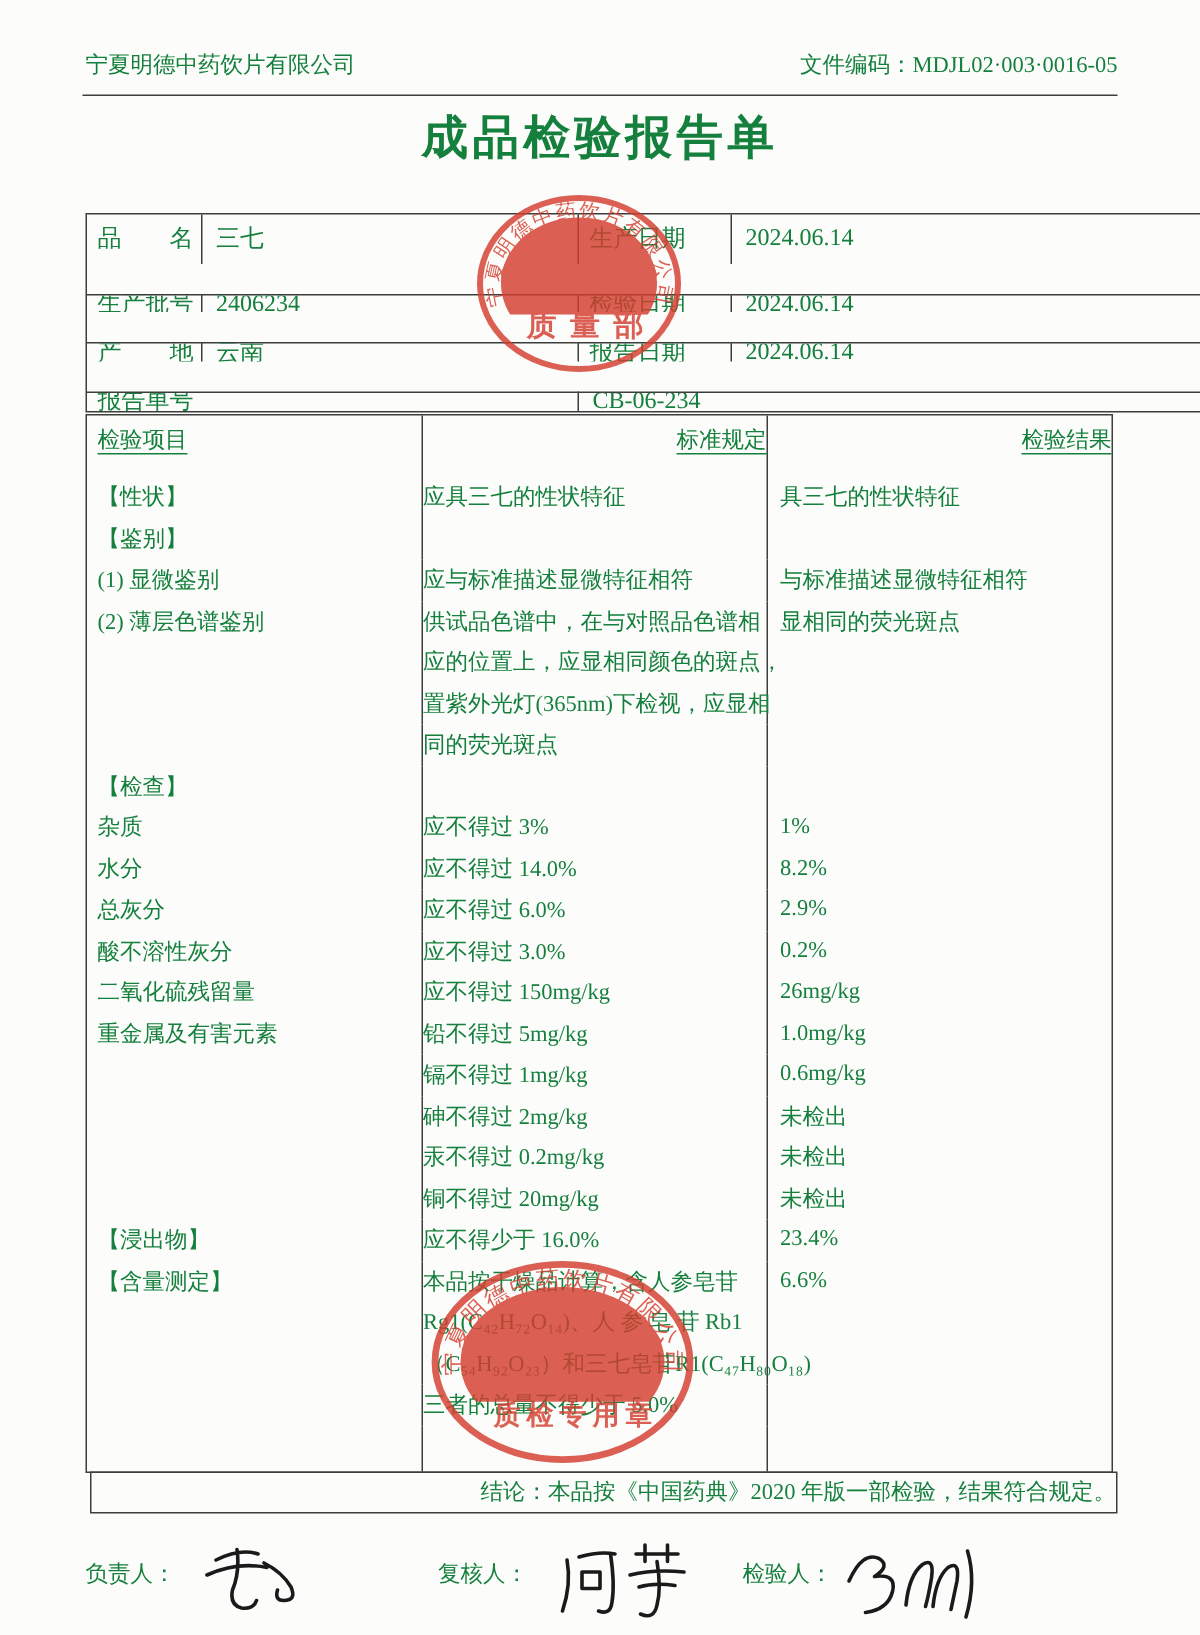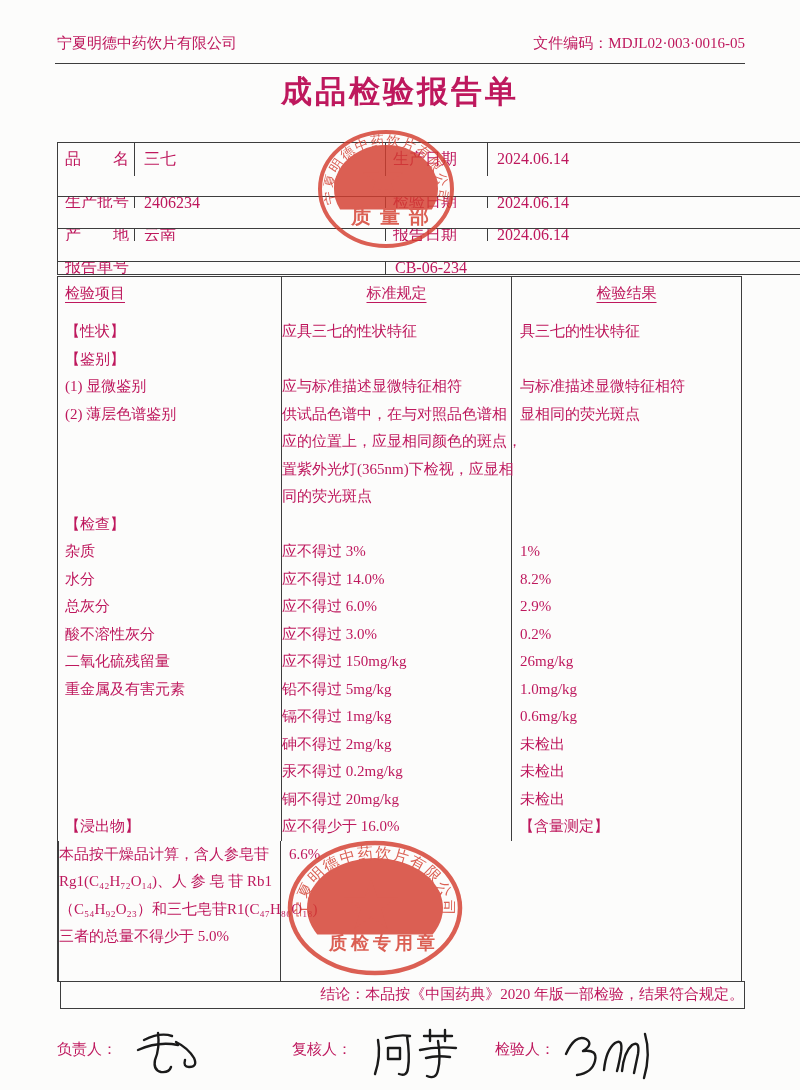--- a/index.html
+++ b/index.html
@@ -1,18 +1,18 @@
 <!DOCTYPE html>
 <html><head>
 <meta charset="utf-8">
 <style>
   html,body{margin:0;padding:0;background:#e8e8e8;}
   .page{
     position:relative;width:800px;height:1090px;background:#fcfcfb;
-    font-family:"Liberation Serif","DejaVu Serif",serif;color:#be185d;
+    font-family:"Liberation Serif","DejaVu Serif",serif;color:#15803d;
     overflow:hidden;margin:0 auto;
   }
   
   .hdr{position:absolute;top:34px;left:57px;width:688px;display:flex;
        justify-content:space-between;font-size:15px;}
   .hdr-rule{position:absolute;top:63px;left:55px;width:690px;border-top:1.6px solid #3d3d3d;}
   .title{position:absolute;top:71px;left:0;right:0;text-align:center;
          font-size:31px;font-weight:700;letter-spacing:3px;}
   
   .info{position:absolute;top:142px;left:57px;width:764px;box-sizing:border-box;
@@ -30,21 +30,21 @@
   .mt{position:absolute;top:276px;left:57px;width:685px;height:706px;box-sizing:border-box;
       border:1.6px solid #3d3d3d;display:grid;
       grid-template-columns:223px 231px auto;
       grid-template-rows:41px repeat(23,27.5px) auto;
       font-size:15px;}
   .mt .c{display:flex;align-items:center;box-sizing:border-box;overflow:visible;white-space:nowrap;}
   .mt .c1{padding-left:7px;}
   .mt .c2{border-left:1.6px solid #3d3d3d;border-right:1.6px solid #3d3d3d;padding-left:0;}
   .mt .c3{padding-left:8px;}
   .mt .th{align-items:flex-start;padding-top:7px;}
-  .mt .thc{justify-content:center;padding-left:0;}
+  .mt .thc{justify-content:flex-end;padding-left:0;}
   .mt .uline{text-decoration:underline;text-underline-offset:4px;}
   
   .concl{position:absolute;top:980.5px;left:60px;width:685px;height:28px;box-sizing:border-box;
          border:1.6px solid #3d3d3d;display:flex;align-items:center;
          padding-left:8px;font-size:15px;justify-content:flex-end;}
   
   .foot{position:absolute;top:1032px;left:0;width:800px;height:58px;font-size:15px;}
   .fl{position:absolute;top:8px;}
   .fl1{left:57px;} .fl2{left:292px;} .fl3{left:495px;}
   .sig{position:absolute;top:-6px;}
@@ -289,20 +289,23 @@
         <span>铜不得过 20mg/kg</span>
       </div>
       <div class="c c3">
         <span>未检出</span>
       </div>
       <div class="c c1">
         <span>【浸出物】</span>
       </div>
       <div class="c c2">
         <span>应不得少于 16.0%</span>
+      </div>
+      <div class="c c3">
+        <span>23.4%</span>
       </div>
       <div class="c c1">
         <span>【含量测定】</span>
       </div>
       <div class="c c2">
         <span>本品按干燥品计算，含人参皂苷</span>
       </div>
       <div class="c c3">
         <span>6.6%</span>
       </div>

